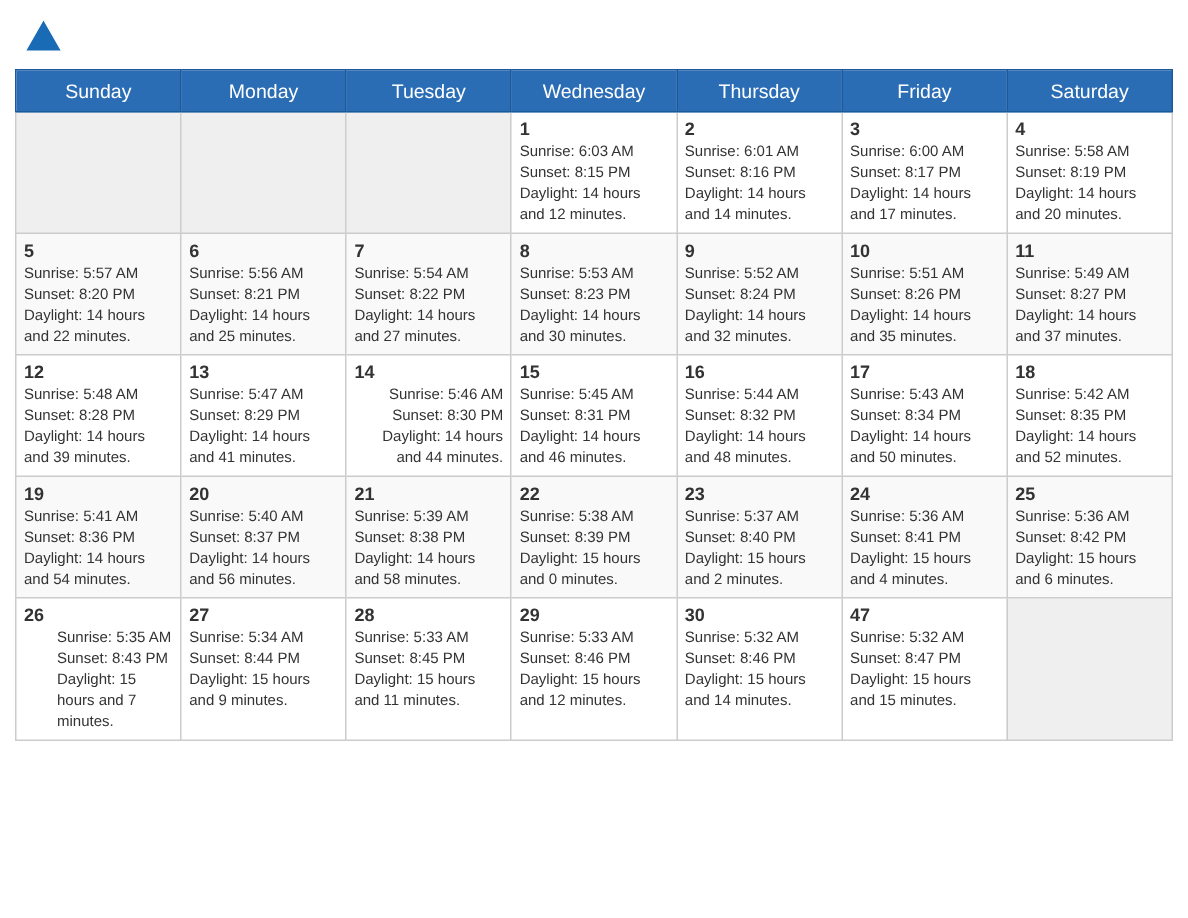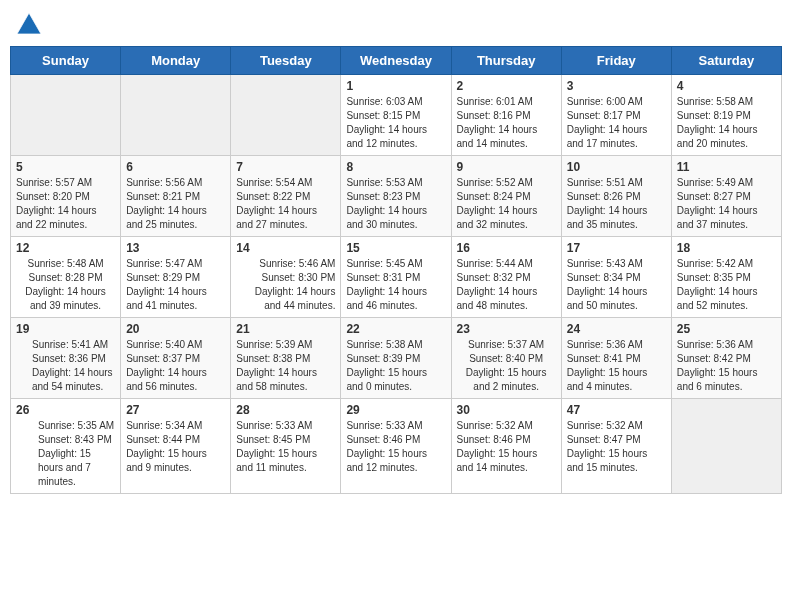--- a/index.html
+++ b/index.html
@@ -57,21 +57,21 @@
     }
     table {
       width: 100%;
       border-collapse: collapse;
       table-layout: fixed;
     }
     .day-header {
       background-color: #2a6db5;
       color: #fff;
       font-size: 13px;
-      font-weight: bold;
+      font-weight: normal;
       text-align: center;
       padding: 6px 2px;
       border: 1px solid #1a5a9a;
     }
     td {
       border: 1px solid #ccc;
       vertical-align: top;
       padding: 4px 5px;
       min-height: 80px;
       height: 80px;
@@ -205,21 +205,21 @@
         <td>
           <div class="day-number">11</div>
           <div class="day-info" style="white-space: pre-line;">Sunrise: 5:49 AM
 Sunset: 8:27 PM
 Daylight: 14 hours and 37 minutes.</div>
         </td>
       </tr>
       <tr>
         <td>
           <div class="day-number">12</div>
-          <div class="day-info" style="white-space: pre-line; text-align: center;">Sunrise: 5:48 AM
+          <div class="day-info" style="white-space: pre-line;">Sunrise: 5:48 AM
 Sunset: 8:28 PM
 Daylight: 14 hours and 39 minutes.</div>
         </td>
         <td>
           <div class="day-number">13</div>
           <div class="day-info" style="white-space: pre-line;">Sunrise: 5:47 AM
 Sunset: 8:29 PM
 Daylight: 14 hours and 41 minutes.</div>
         </td>
         <td>
@@ -249,21 +249,21 @@
         <td>
           <div class="day-number">18</div>
           <div class="day-info" style="white-space: pre-line;">Sunrise: 5:42 AM
 Sunset: 8:35 PM
 Daylight: 14 hours and 52 minutes.</div>
         </td>
       </tr>
       <tr>
         <td>
           <div class="day-number">19</div>
-          <div class="day-info" style="white-space: pre-line; margin-left: 16px;">Sunrise: 5:41 AM
+          <div class="day-info" style="white-space: pre-line;">Sunrise: 5:41 AM
 Sunset: 8:36 PM
 Daylight: 14 hours and 54 minutes.</div>
         </td>
         <td>
           <div class="day-number">20</div>
           <div class="day-info" style="white-space: pre-line;">Sunrise: 5:40 AM
 Sunset: 8:37 PM
 Daylight: 14 hours and 56 minutes.</div>
         </td>
         <td>
@@ -273,21 +273,21 @@
 Daylight: 14 hours and 58 minutes.</div>
         </td>
         <td>
           <div class="day-number">22</div>
           <div class="day-info" style="white-space: pre-line;">Sunrise: 5:38 AM
 Sunset: 8:39 PM
 Daylight: 15 hours and 0 minutes.</div>
         </td>
         <td>
           <div class="day-number">23</div>
-          <div class="day-info" style="white-space: pre-line; text-align: center;">Sunrise: 5:37 AM
+          <div class="day-info" style="white-space: pre-line;">Sunrise: 5:37 AM
 Sunset: 8:40 PM
 Daylight: 15 hours and 2 minutes.</div>
         </td>
         <td>
           <div class="day-number">24</div>
           <div class="day-info" style="white-space: pre-line;">Sunrise: 5:36 AM
 Sunset: 8:41 PM
 Daylight: 15 hours and 4 minutes.</div>
         </td>
         <td>

